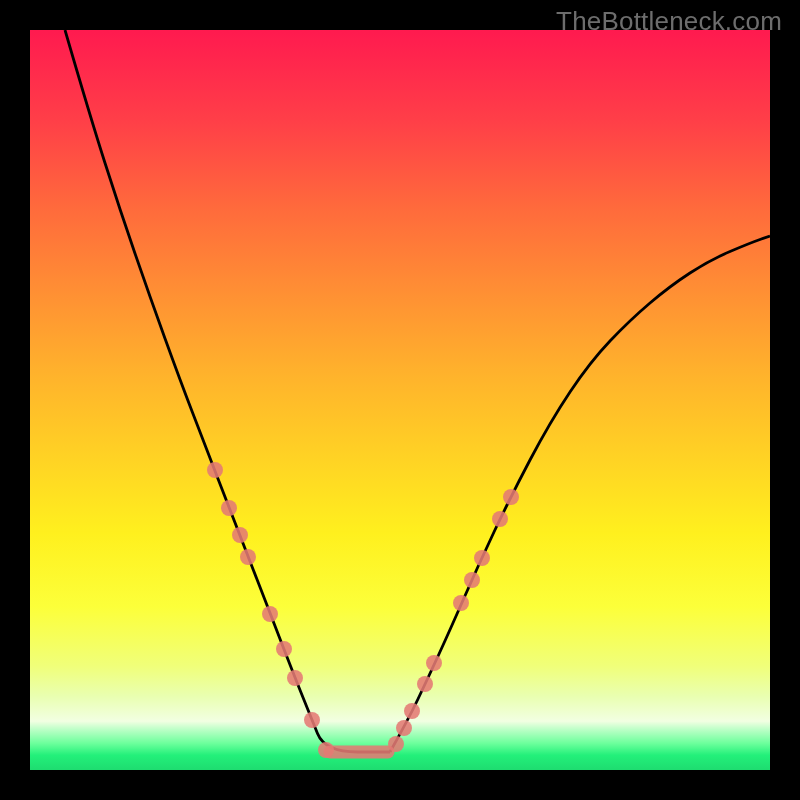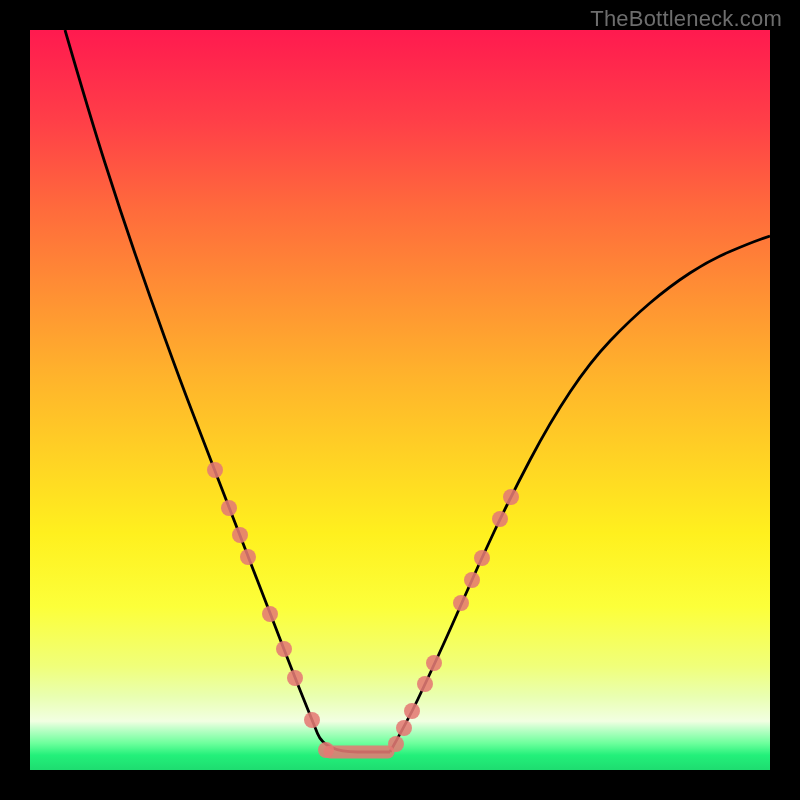--- a/index.html
+++ b/index.html
@@ -42,21 +42,21 @@
       #6cff9c 96.4%,
       #23f07a 98%,
       #1edc70 100%
     );
   }
   .watermark {
     position: absolute;
     top: 6px;
     right: 18px;
     color: #6d6d6d;
-    font-size: 22px;
+    font-size: 26px;
     font-weight: 400;
     letter-spacing: 0.2px;
     user-select: none;
   }
   svg.curve {
     position: absolute;
     left: 0; top: 0;
     width: 740px;
     height: 740px;
   }

